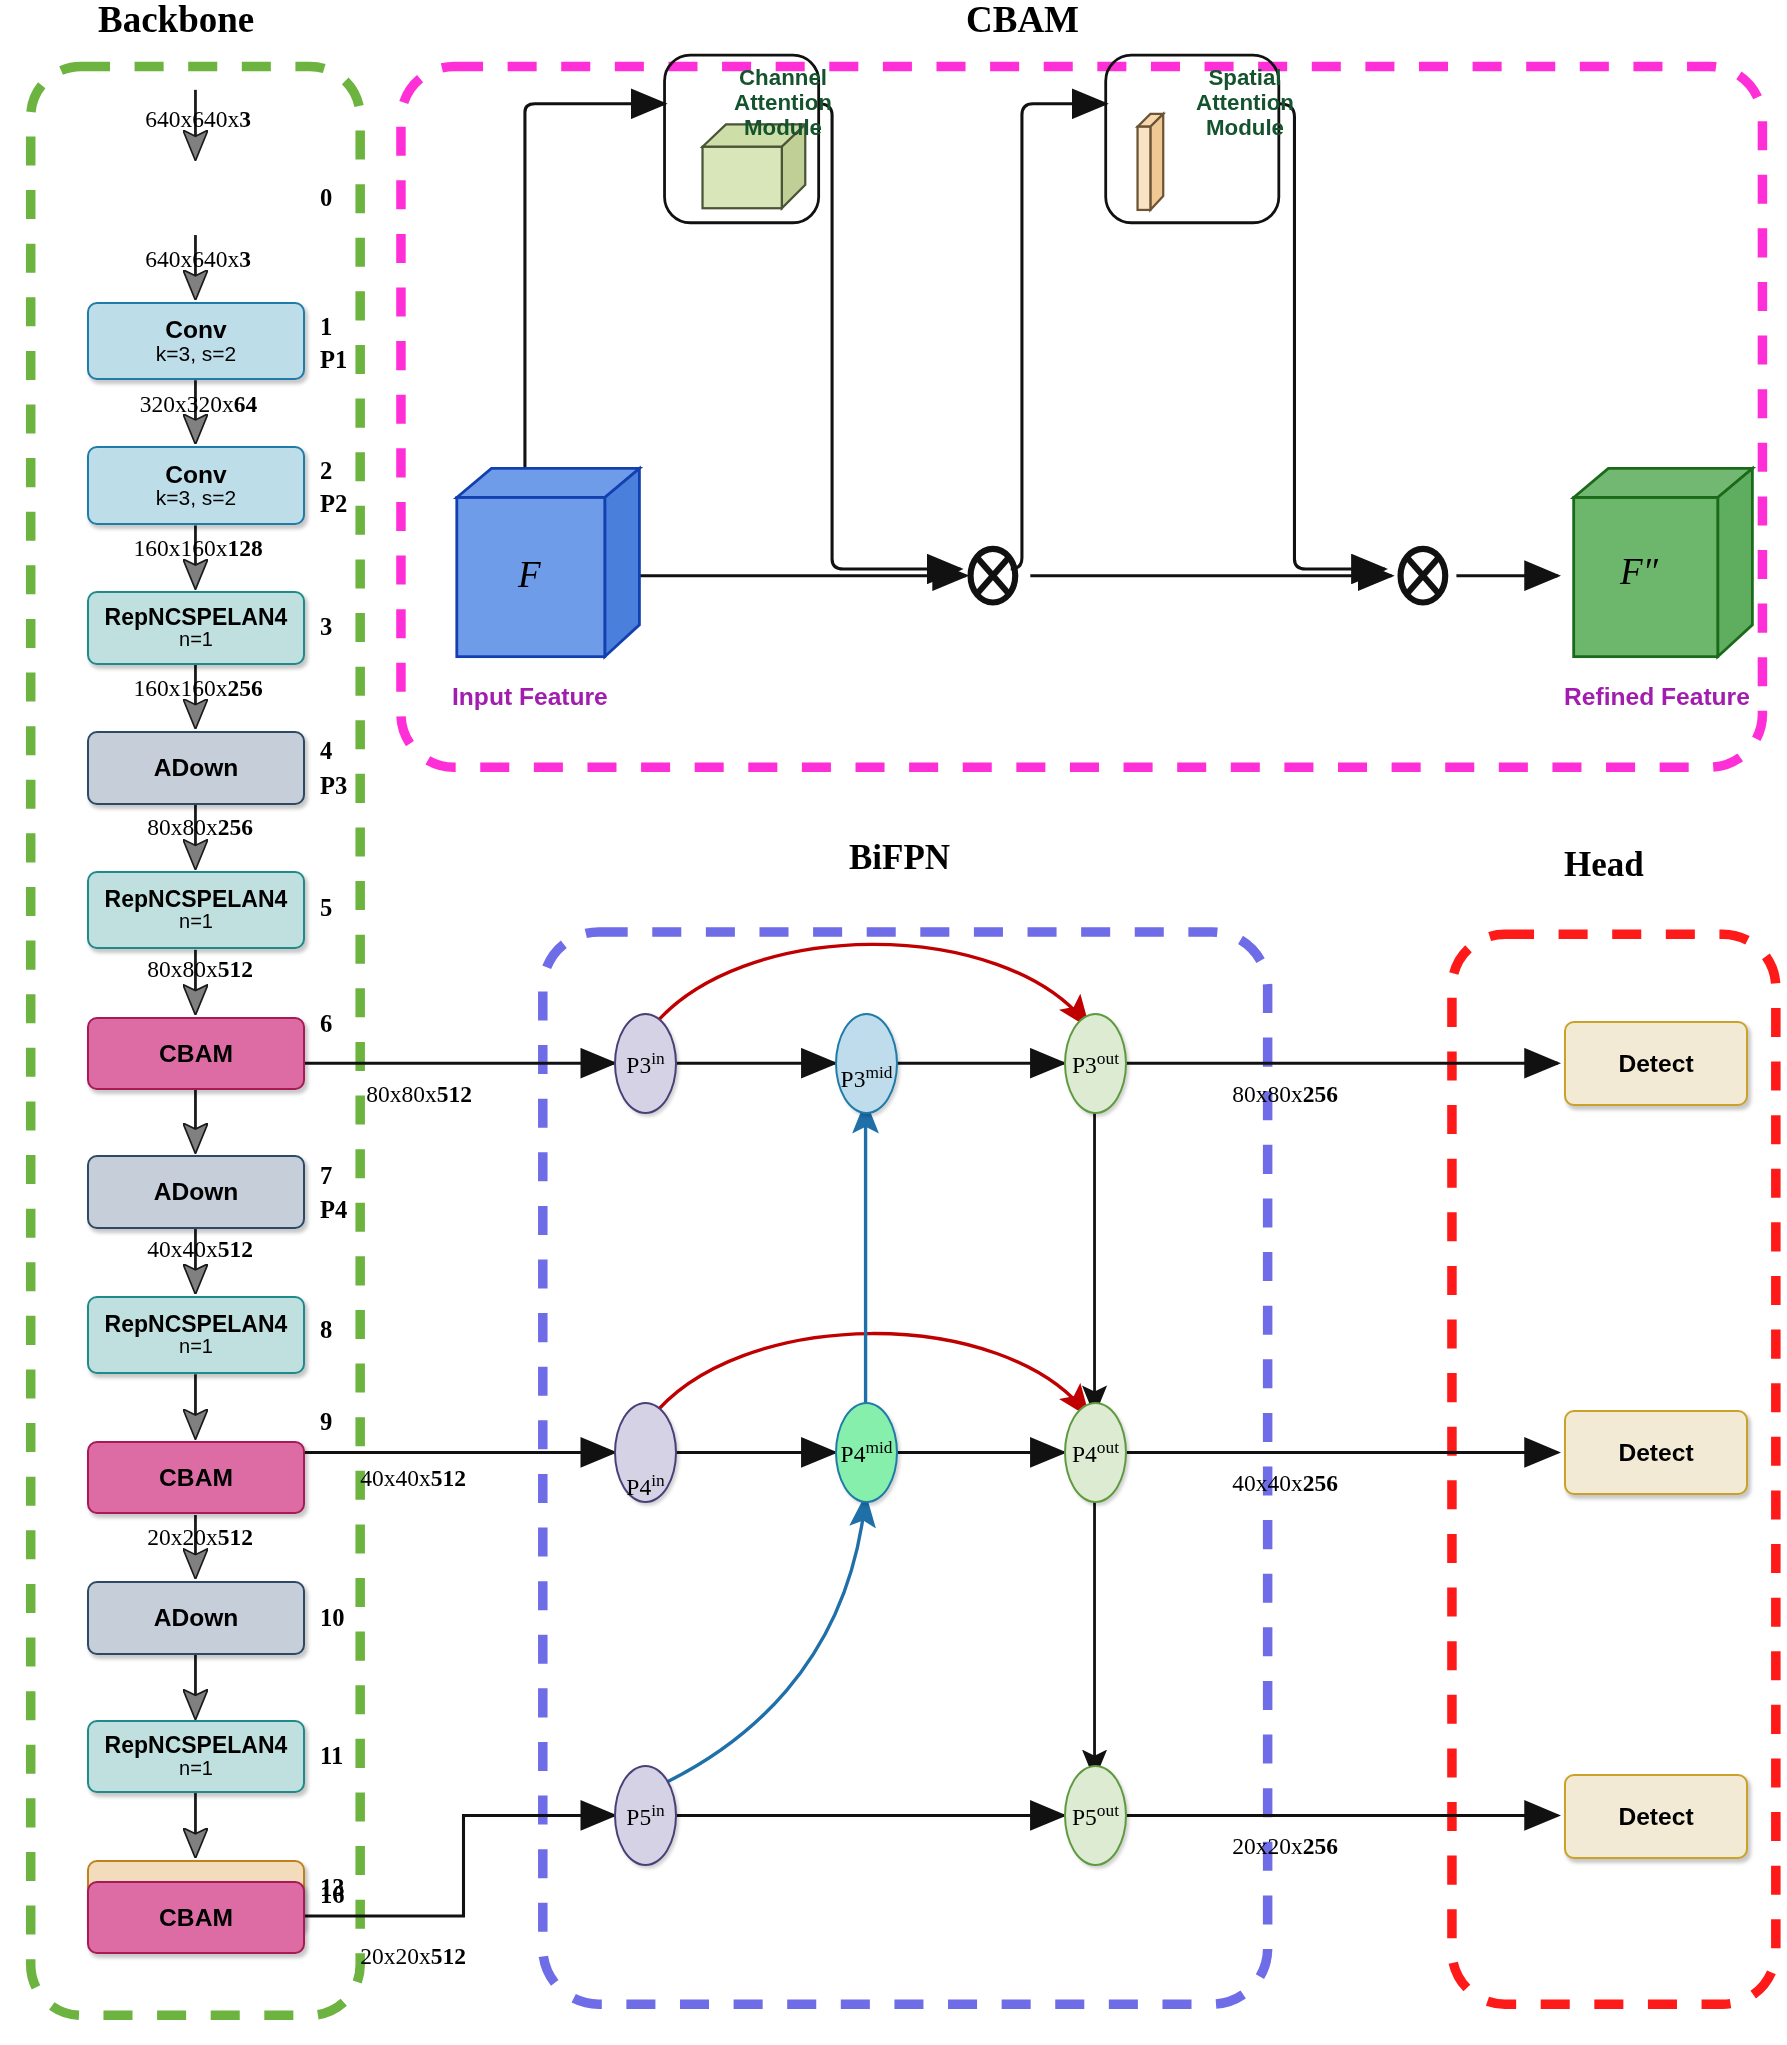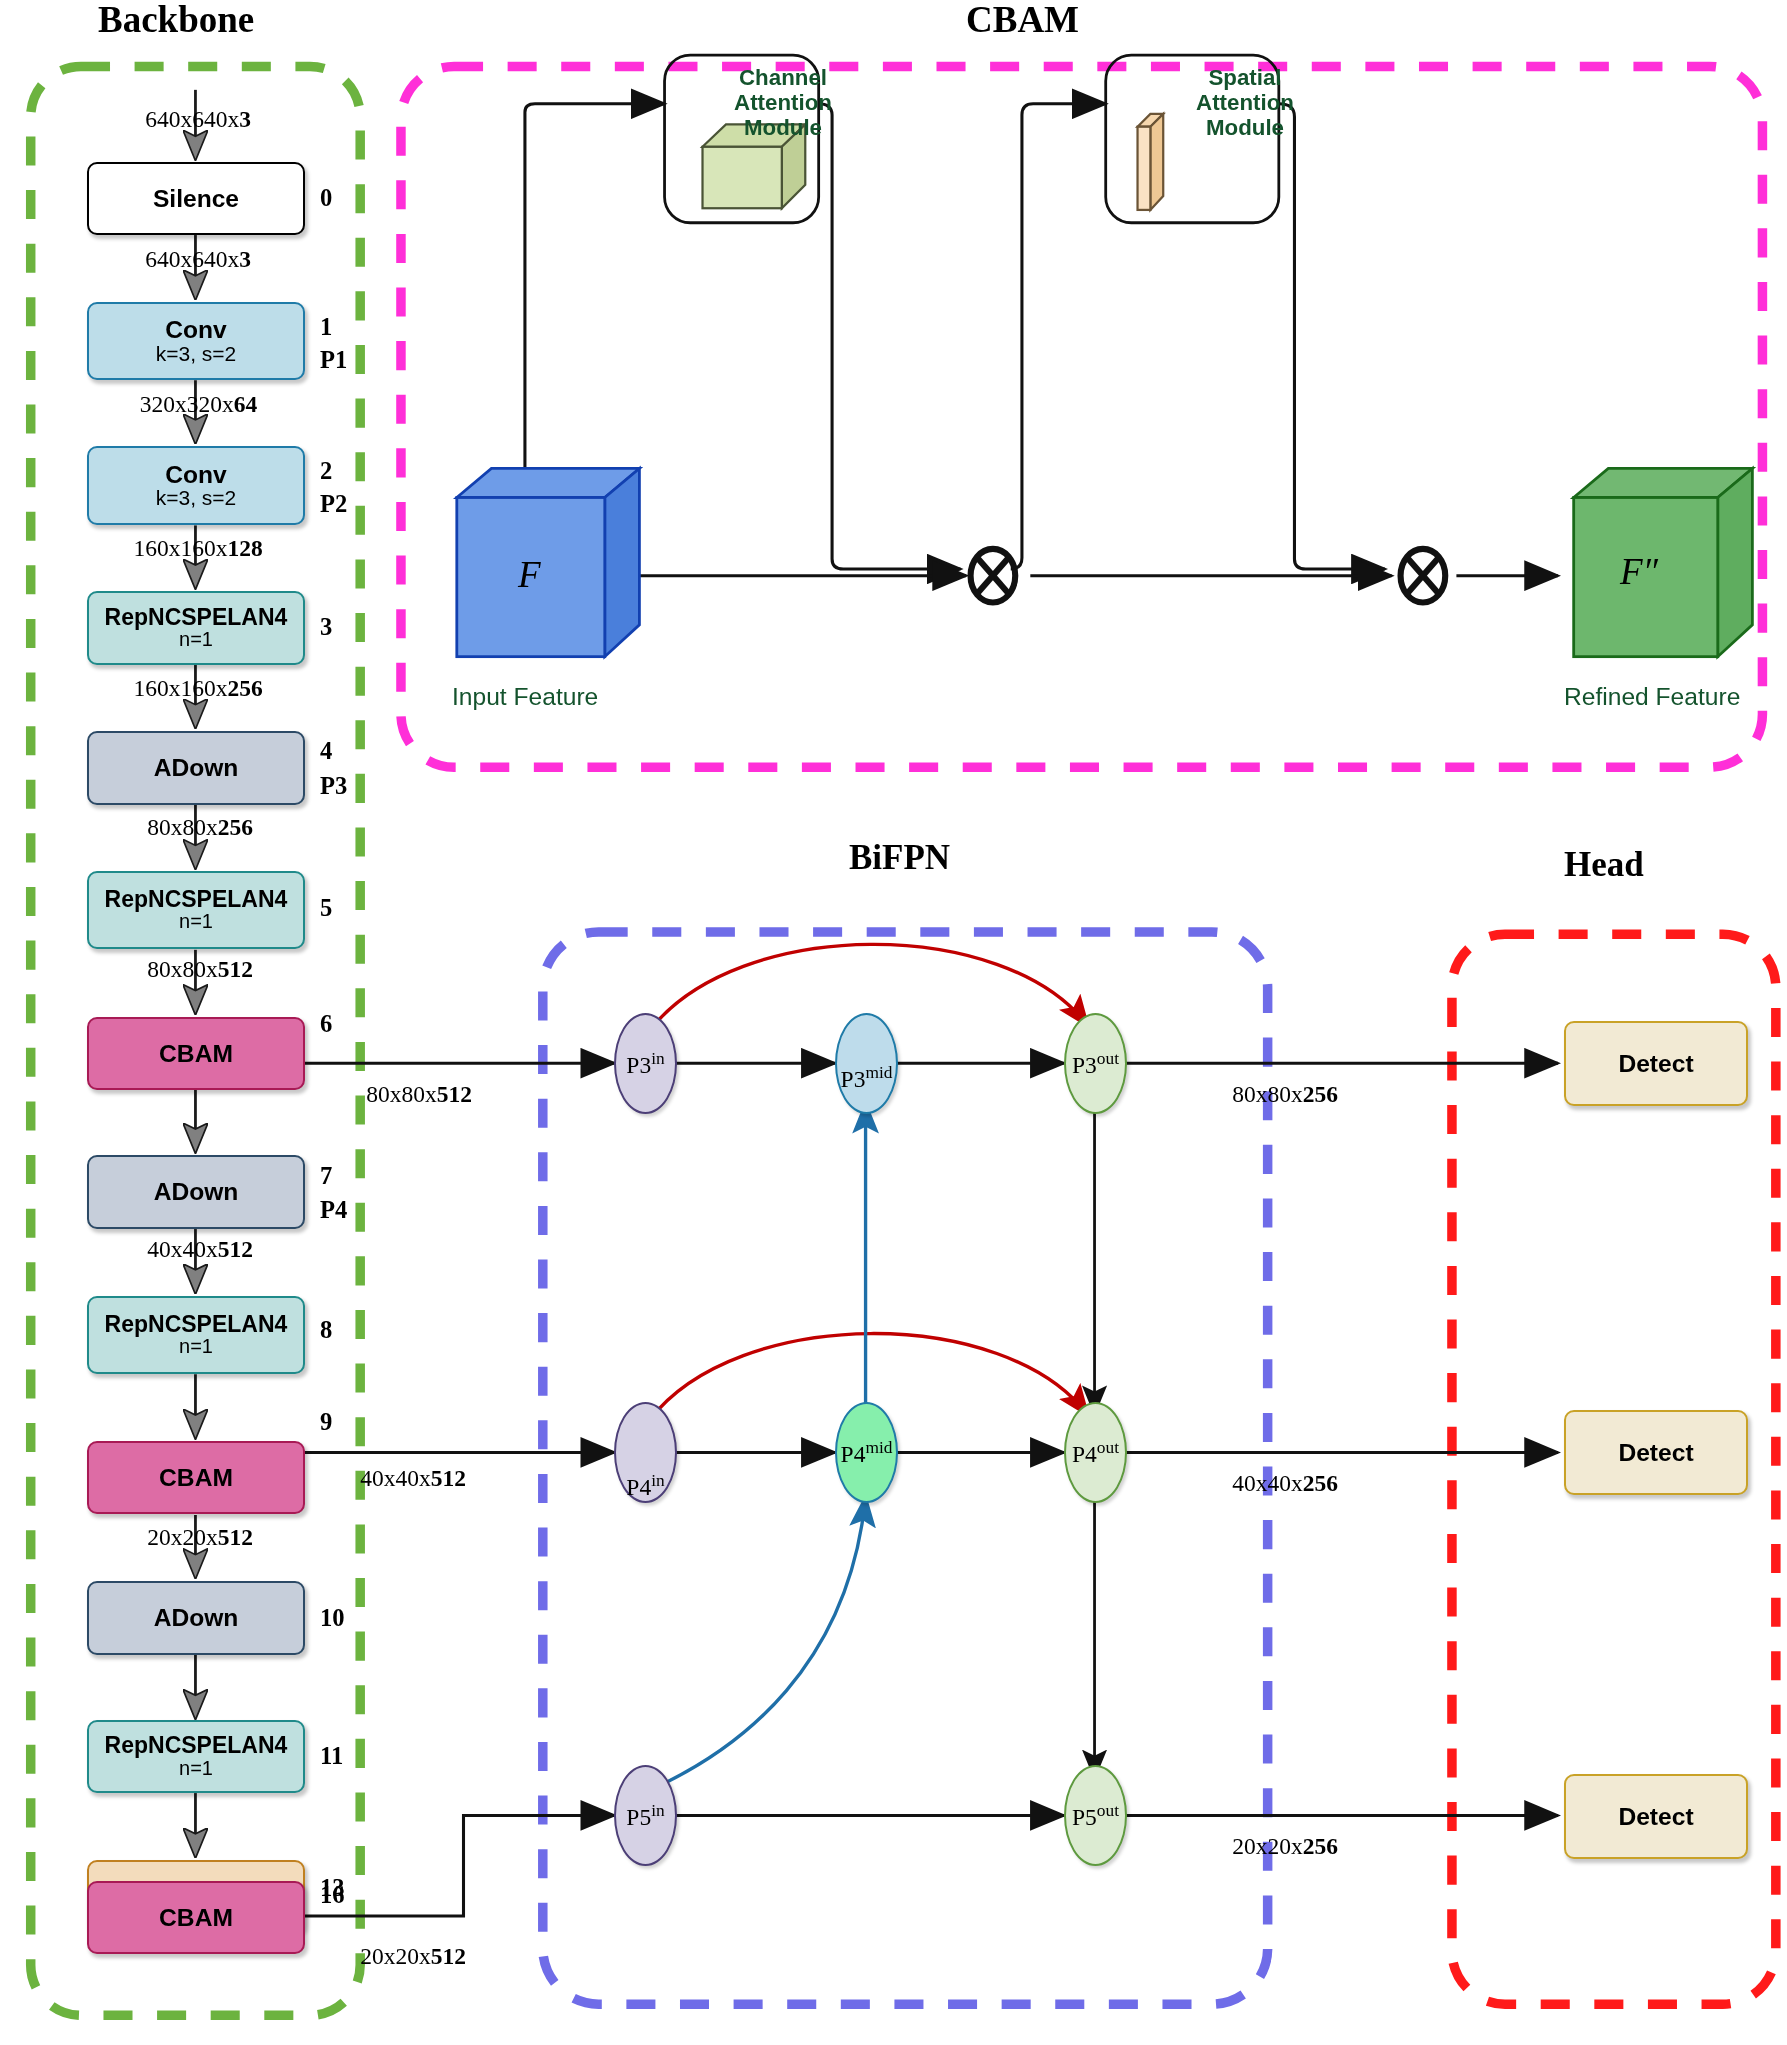--- a/index.html
+++ b/index.html
@@ -14,21 +14,21 @@
            box-shadow:2.8px 3.4px 3.9px rgba(0,0,0,0.22);}
   .nodebox .l1{font-weight:bold;line-height:1.02;}
   .nodebox .l2{font-weight:normal;line-height:1.05;}
   .dimlbl{position:absolute;font-family:"Liberation Serif",serif;color:#000;
           white-space:nowrap;text-align:center;}
   .dimlbl b{font-weight:bold;}
   .idx{position:absolute;font-family:"Liberation Serif",serif;font-weight:bold;color:#000;
        white-space:nowrap;}
   .camlbl{position:absolute;text-align:center;font-weight:bold;color:#14532d;
           line-height:1.12;white-space:pre-line;padding-left:41px;}
-  .featlbl{position:absolute;font-weight:normal;color:#14532d;white-space:nowrap;}
+  .featlbl{position:absolute;font-weight:bold;color:#a21caf;white-space:nowrap;}
   .fsym{position:absolute;font-family:"Liberation Serif",serif;font-style:italic;color:#000;
         white-space:nowrap;}
   .bnode{position:absolute;display:flex;align-items:center;justify-content:center;
          border-radius:50%;box-sizing:border-box;box-shadow:2.2px 2.8px 3.4px rgba(0,0,0,0.18);}
   .bnode span{font-family:"Liberation Serif",serif;color:#000;white-space:nowrap;}
   .bnode sup{font-size:0.74em;}
 </style>
 </head>
 <body>
 
@@ -165,23 +165,20 @@
     <g>
       <polygon points="2037,226 2060,203 2083,203 2060,226" fill="#F6D7AE" stroke="#6B5436" stroke-width="4"></polygon>
       <polygon points="2060,226 2083,203 2083,350 2060,375" fill="#EFC894" stroke="#6B5436" stroke-width="4"></polygon>
       <rect x="2037" y="226" width="23" height="149" fill="#FAE2C4" stroke="#6B5436" stroke-width="4"></rect>
     </g>
 
     <rect x="1190" y="98" width="276" height="300" rx="46" ry="46" fill="none" stroke="#111" stroke-width="5"></rect>
     <rect x="1980" y="98" width="310" height="300" rx="46" ry="46" fill="none" stroke="#111" stroke-width="5"></rect>
   </svg>
 
-  <div class="nodebox" style="left:87px;top:162px;width:218px;height:73px;background:#FFFFFF;border:2.8px solid #000000;">
-    <div class="l1" style="font-size:24.6px;">Silence</div>
-  </div>
   <div class="idx" style="left:320px;top:184px;font-size:24.6px;">0</div>
 
   <div class="nodebox" style="left:87px;top:302px;width:218px;height:78px;background:#BDDDE9;border:2.8px solid #1F7BA8;">
     <div class="l1" style="font-size:24.6px;">Conv</div>
     <div class="l2" style="font-size:21px;">k=3, s=2</div>
   </div>
   <div class="idx" style="left:320px;top:313px;font-size:24.6px;">1</div>
   <div class="idx" style="left:320px;top:346px;font-size:24.6px;">P1</div>
 
   <div class="nodebox" style="left:87px;top:446px;width:218px;height:79px;background:#BDDDE9;border:2.8px solid #1F7BA8;">

